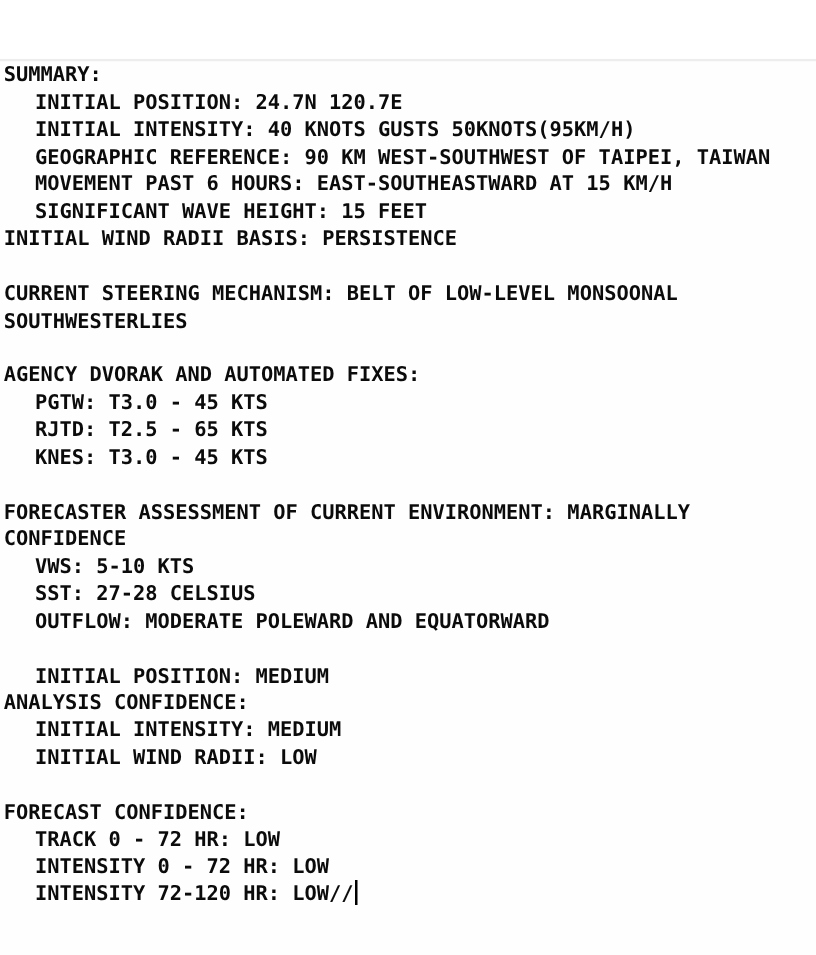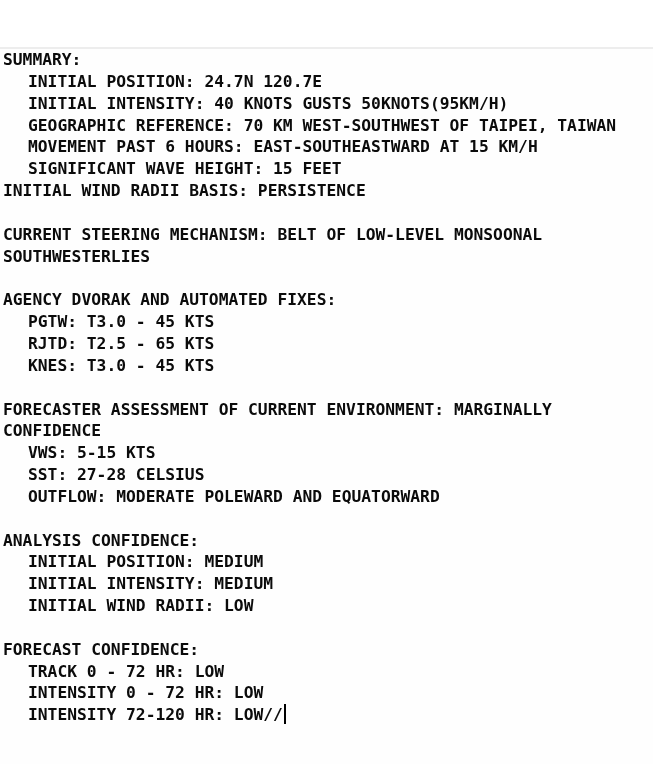--- a/index.html
+++ b/index.html
@@ -57,41 +57,41 @@
 </style>
 </head>
 <body>
 
 <div id="page">
   <div id="top-strip"></div>
   <div id="text-area">
       <div class="line">SUMMARY:</div>
       <div class="line indent">INITIAL POSITION: 24.7N 120.7E</div>
       <div class="line indent">INITIAL INTENSITY: 40 KNOTS GUSTS 50KNOTS(95KM/H)</div>
-      <div class="line indent">GEOGRAPHIC REFERENCE: 70 KM WEST-SOUTHWEST OF TAIPEI, TAIWAN</div>
+      <div class="line indent">GEOGRAPHIC REFERENCE: 90 KM WEST-SOUTHWEST OF TAIPEI, TAIWAN</div>
       <div class="line indent">MOVEMENT PAST 6 HOURS: EAST-SOUTHEASTWARD AT 15 KM/H</div>
       <div class="line indent">SIGNIFICANT WAVE HEIGHT: 15 FEET</div>
       <div class="line">INITIAL WIND RADII BASIS: PERSISTENCE</div>
       <div class="line blank"></div>
       <div class="line">CURRENT STEERING MECHANISM: BELT OF LOW-LEVEL MONSOONAL</div>
       <div class="line">SOUTHWESTERLIES</div>
       <div class="line blank"></div>
       <div class="line">AGENCY DVORAK AND AUTOMATED FIXES:</div>
       <div class="line indent">PGTW: T3.0 - 45 KTS</div>
       <div class="line indent">RJTD: T2.5 - 65 KTS</div>
       <div class="line indent">KNES: T3.0 - 45 KTS</div>
       <div class="line blank"></div>
       <div class="line">FORECASTER ASSESSMENT OF CURRENT ENVIRONMENT: MARGINALLY</div>
       <div class="line">CONFIDENCE</div>
-      <div class="line indent">VWS: 5-15 KTS</div>
+      <div class="line indent">VWS: 5-10 KTS</div>
       <div class="line indent">SST: 27-28 CELSIUS</div>
       <div class="line indent">OUTFLOW: MODERATE POLEWARD AND EQUATORWARD</div>
       <div class="line blank"></div>
+      <div class="line indent">INITIAL POSITION: MEDIUM</div>
       <div class="line">ANALYSIS CONFIDENCE:</div>
-      <div class="line indent">INITIAL POSITION: MEDIUM</div>
       <div class="line indent">INITIAL INTENSITY: MEDIUM</div>
       <div class="line indent">INITIAL WIND RADII: LOW</div>
       <div class="line blank"></div>
       <div class="line">FORECAST CONFIDENCE:</div>
       <div class="line indent">TRACK 0 - 72 HR: LOW</div>
       <div class="line indent">INTENSITY 0 - 72 HR: LOW</div>
       <div class="line indent">INTENSITY 72-120 HR: LOW//<span class="caret"></span></div>
     </div>
 </div>
 

